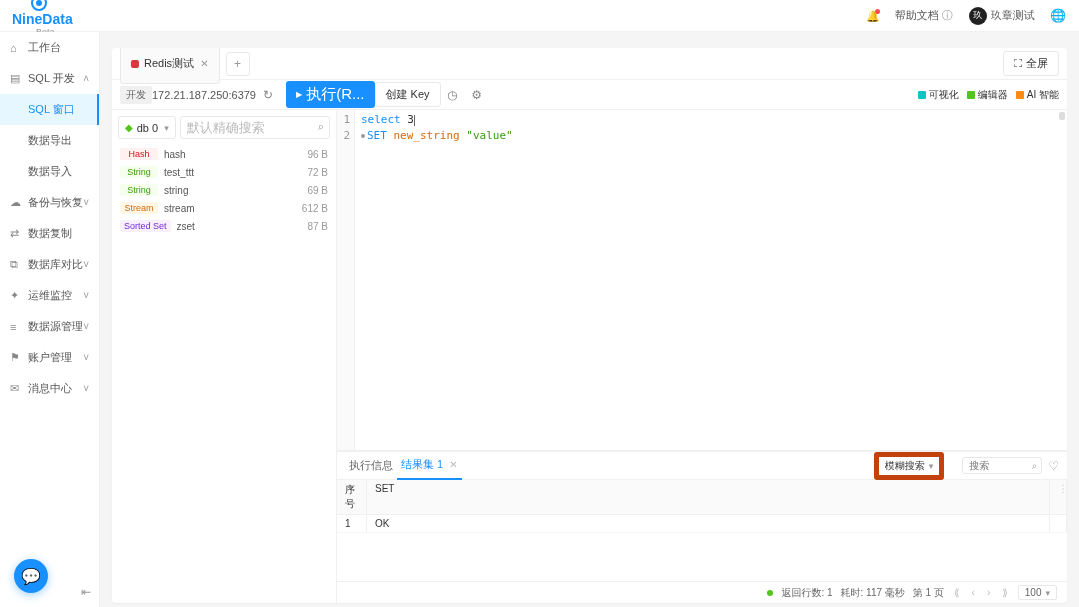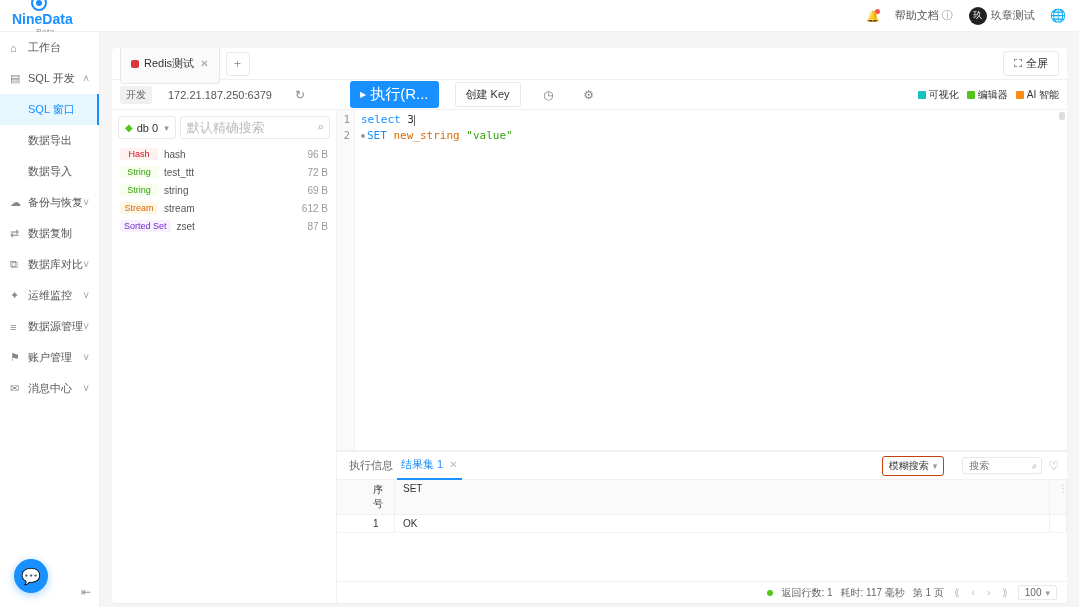--- a/index.html
+++ b/index.html
@@ -31,21 +31,21 @@
     .card { background: #fff; border-radius: 4px; flex: 1; display: flex; flex-direction: column; overflow: hidden; box-shadow: 0 1px 2px rgba(0,0,0,0.04); }
     
     .tabs-bar { height: 32px; display: flex; align-items: center; border-bottom: 1px solid #f0f0f0; padding: 0 8px; }
     .tab { display: flex; align-items: center; padding: 12px 10px; font-size: 11px; background: #fafafa; border: 1px solid #e8e8e8; border-radius: 3px; margin-right: 6px; cursor: pointer; }
     .tab-dot { width: 8px; height: 8px; background: #d9363e; border-radius: 2px; margin-right: 5px; }
     .tab-close { margin-left: 6px; color: #999; font-size: 10px; cursor: pointer; }
     .tab-add { width: 24px; height: 24px; display: flex; align-items: center; justify-content: center; border: 1px solid #e8e8e8; border-radius: 3px; color: #999; cursor: pointer; }
     .tabs-spacer { flex: 1; }
     .fullscreen-btn { display: flex; align-items: center; padding: 4px 10px; border: 1px solid #e8e8e8; border-radius: 3px; font-size: 11px; cursor: pointer; }
     
-    .toolbar { height: 30px; display: flex; align-items: center; padding: 0 8px; border-bottom: 1px solid #f0f0f0; gap: 16px; }
+    .toolbar { height: 30px; display: flex; align-items: center; padding: 0 8px; border-bottom: 1px solid #f0f0f0; gap: 0; }
     .badge { background: #f0f0f0; padding: 2px 6px; border-radius: 2px; font-size: 10px; color: #666; }
     .conn-addr { font-size: 11px; color: #555; }
     .toolbar-spacer { flex: 1; }
     .btn-primary { background: #1890ff; color: #fff; padding: 4px 10px; border-radius: 3px; font-size: 15px; cursor: pointer; display: flex; align-items: center; }
     .btn-primary::before { content: "▶"; font-size: 8px; margin-right: 4px; }
     .btn-secondary { border: 1px solid #e8e8e8; padding: 4px 10px; border-radius: 3px; font-size: 11px; cursor: pointer; }
     .icon-btn { width: 24px; height: 24px; display: flex; align-items: center; justify-content: center; color: #888; cursor: pointer; font-size: 12px; }
     .mode-toggle { display: flex; align-items: center; font-size: 10px; gap: 8px; }
     .mode-item { display: flex; align-items: center; cursor: pointer; }
     .mode-sq { width: 8px; height: 8px; margin-right: 3px; border-radius: 1px; }
@@ -80,29 +80,29 @@
     .line-dot { display:inline-block; width:4px; height:4px; background:#999; border-radius:50%; vertical-align: middle; margin-right: 2px; }
     .cursor { display:inline-block; width:1px; height:11px; background:#666; vertical-align: text-bottom; }
     .scrollbar-dot { position:absolute; top:2px; right:2px; width:6px; height:8px; background:#ddd; border-radius:2px; }
     
     .results { height: 130px; display: flex; flex-direction: column; border-top: 1px solid #f0f0f0; }
     .result-tabs { height: 28px; display: flex; align-items: center; padding: 0 8px; border-bottom: 1px solid #f0f0f0; }
     .rtab { font-size: 11px; color: #666; padding: 6px 4px; cursor: pointer; }
     .rtab.active { color: #1890ff; border-bottom: 2px solid #1890ff; }
     .rtab-close { font-size: 10px; color:#bbb; margin-left: 3px; cursor:pointer; }
     .result-tabs-spacer { flex: 1; }
-    .fuzzy-select { border: 1px solid #c2410c; border-radius: 3px; padding: 2px 6px; font-size: 10px; display: flex; align-items: center; cursor: pointer; }
+    .fuzzy-select { border: 5px solid #c2410c; border-radius: 3px; padding: 2px 6px; font-size: 10px; display: flex; align-items: center; cursor: pointer; }
     .result-search { position: relative; }
     .result-search input { border: 1px solid #e8e8e8; border-radius: 3px; padding: 2px 20px 2px 6px; font-size: 10px; width: 80px; }
     .heart-icon { color: #999; cursor: pointer; font-size: 12px; margin-left: 6px; }
     .result-table { flex: 1; font-size: 10px; }
     .rt-header { display: flex; background: #fafafa; border-bottom: 1px solid #f0f0f0; }
     .rt-row { display: flex; border-bottom: 1px solid #f5f5f5; }
     .rt-cell { padding: 3px 8px; border-right: 1px solid #f0f0f0; }
-    .rt-c1 { width: 30px; margin-left: 28px; }
+    .rt-c1 { width: 30px; }
     .rt-c2 { flex: 1; }
     .rt-c3 { width: 14px; text-align:center; color:#ccc; }
     
     .statusbar { height: 22px; display: flex; align-items: center; justify-content: flex-end; padding: 0 10px; font-size: 10px; color: #666; gap: 8px; border-top: 1px solid #f0f0f0; }
     .status-dot { width: 6px; height: 6px; background: #52c41a; border-radius: 50%; }
     .pager-btn { color: #bbb; cursor: pointer; padding: 0 2px; }
     .page-size { border: 1px solid #e8e8e8; padding: 1px 6px; border-radius: 2px; display: flex; align-items: center; cursor: pointer; }
     
     .chat-bubble { position: absolute; bottom: 14px; left: 14px; width: 34px; height: 34px; background: #1890ff; border-radius: 50%; display: flex; align-items: center; justify-content: center; color: #fff; font-size: 16px; cursor: pointer; box-shadow: 0 2px 8px rgba(24,144,255,0.4); }
   </style>

